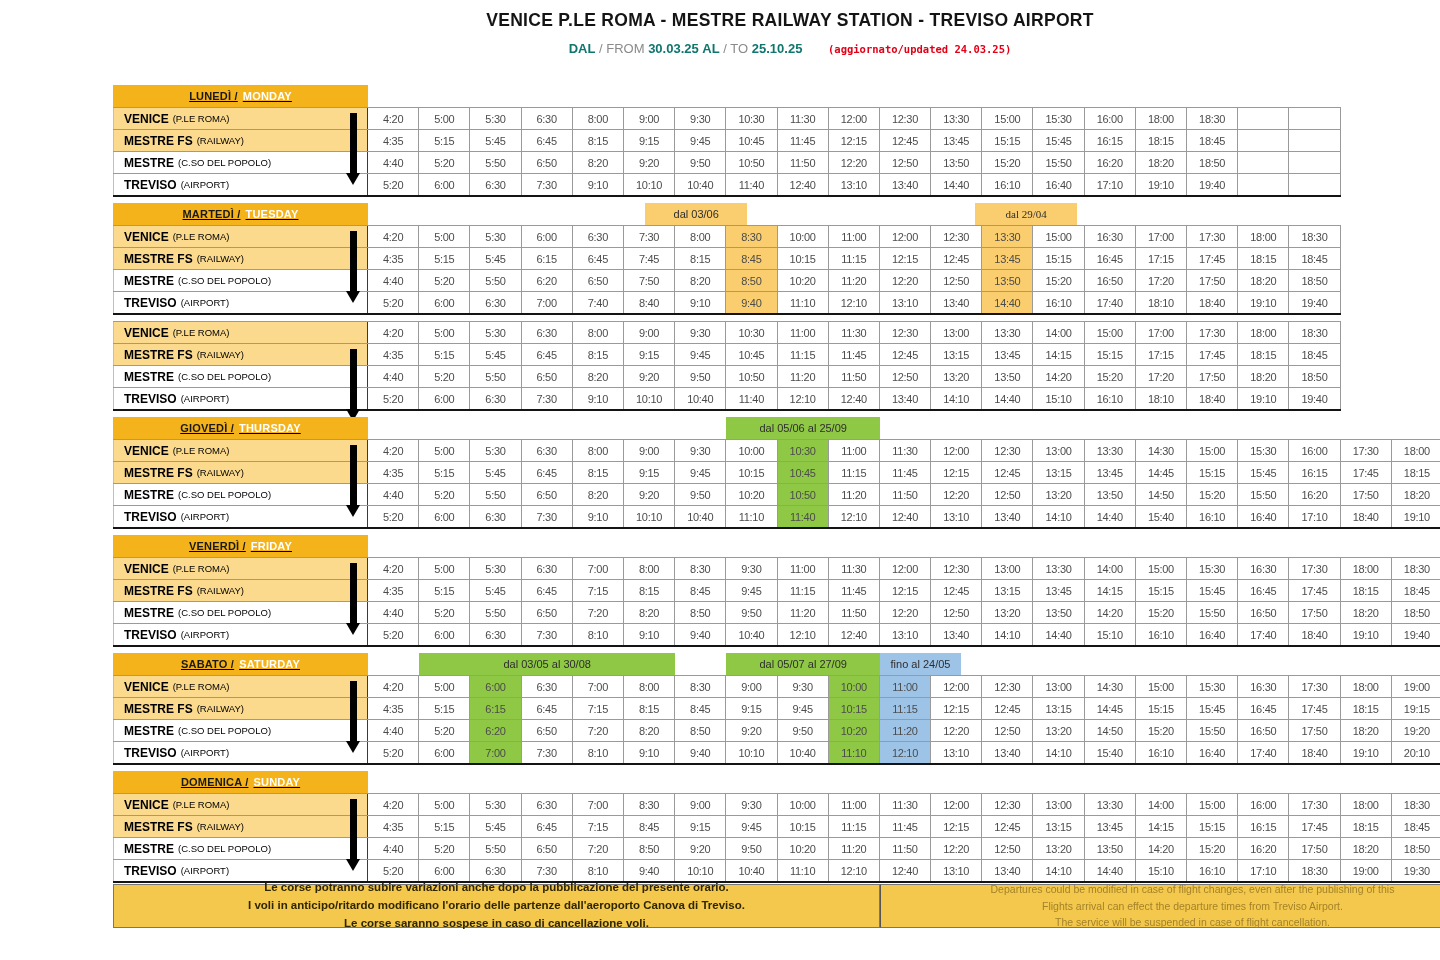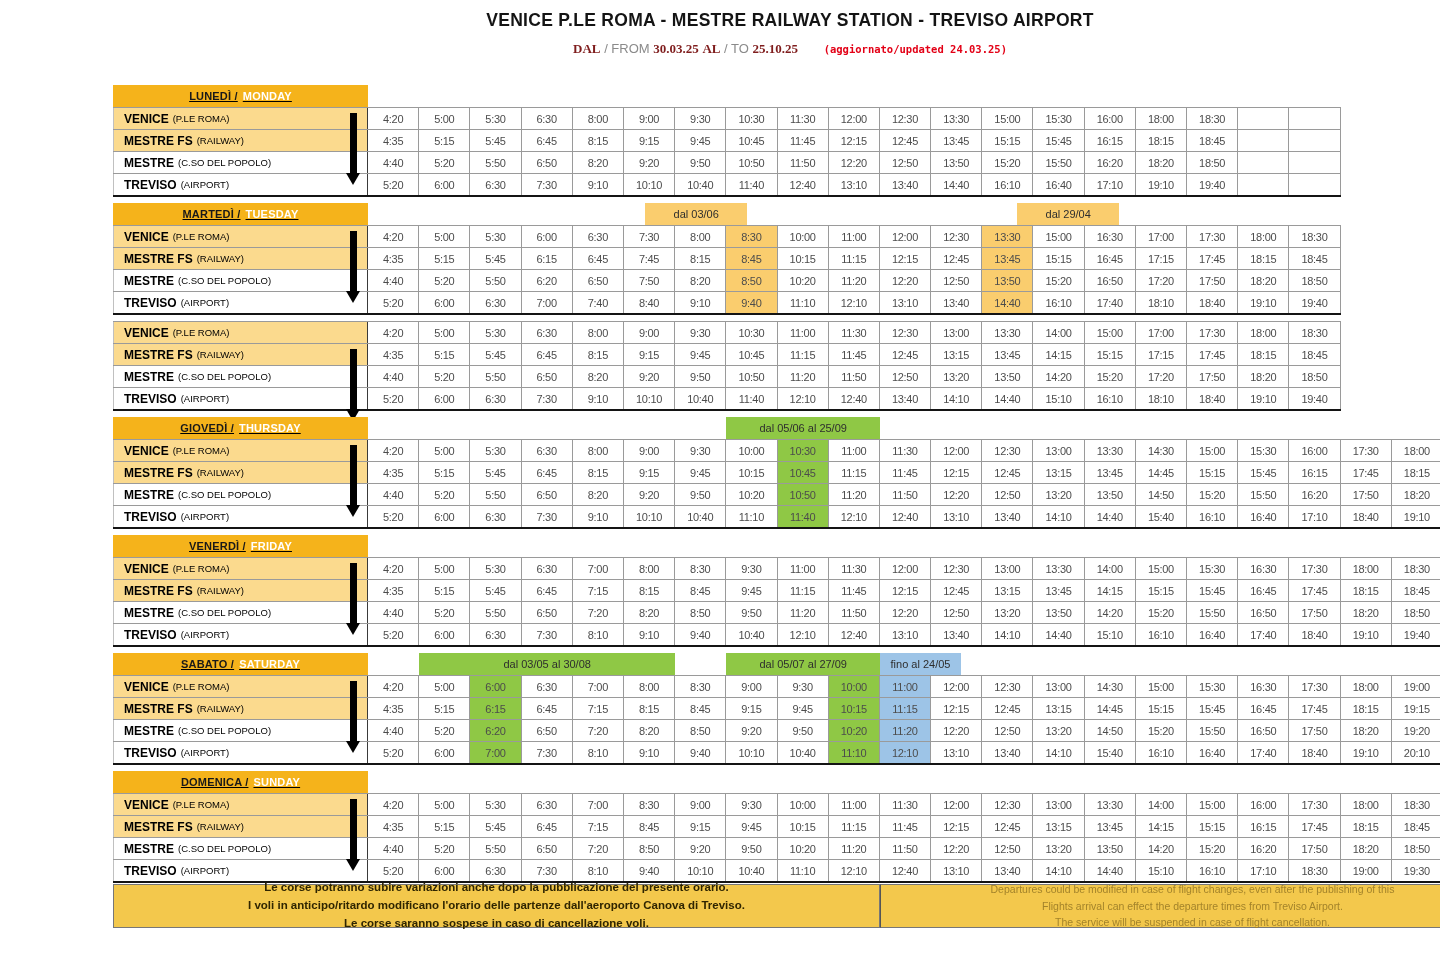--- a/index.html
+++ b/index.html
@@ -1,21 +1,21 @@
 <!DOCTYPE html>
 <html><head>
 <meta charset="utf-8">
 <style>
   html,body{margin:0;padding:0;background:#fff;}
   .page{position:relative;width:1440px;height:960px;background:#fff;overflow:hidden;
         font-family:"Liberation Sans",sans-serif;}
   .header{position:absolute;top:10px;left:150px;right:10px;text-align:center;}
   .title{font-size:17.5px;font-weight:bold;color:#141414;letter-spacing:.3px;}
   .subtitle{margin-top:10px;font-size:13px;color:#222;}
-  .sub-b{font-weight:bold;color:#7f1d1d;font-family:Liberation Serif, serif;}
+  .sub-b{font-weight:bold;color:#0f766e;}
   .sub-l{color:#8a8a8a;font-weight:normal;text-align:right;}
   .sub-red{color:#e30016;font-family:"DejaVu Sans Mono",monospace;font-size:10.5px;font-weight:bold;margin-left:22px;}
   #days{position:absolute;top:85px;left:113px;}
   .day-block{position:relative;margin-bottom:6px;border-bottom:2px solid #141414;width:max-content;}
   .day-header-row{position:relative;height:22px;}
   .day-title{position:absolute;left:0;top:0;width:255px;height:22px;background:#f5b31b;
              display:flex;align-items:center;justify-content:center;
              font-size:11px;font-weight:bold;letter-spacing:.2px;text-decoration:underline;}
   .day-it{color:#191919;}
   .day-en{color:#fff;margin-left:5px;}
@@ -180,21 +180,21 @@
         </div>
         <div class="arrow"></div>
       </div>
       <div class="day-block">
         <div class="day-header-row">
           <div class="day-title">
             <div class="day-it">MARTEDÌ /</div>
             <div class="day-en">TUESDAY</div>
           </div>
           <div class="note note-orange" style="left: 532px; width: 102.4px;">dal 03/06</div>
-          <div class="note note-orange" style="left: 904px; width: 102.4px;">dal 29/04</div>
+          <div class="note note-orange" style="left: 862px; width: 102.4px; font-family: Liberation Serif, serif;">dal 29/04</div>
         </div>
         <div class="data-row pale">
           <div class="row-label">
             <div class="label-main">VENICE</div>
             <div class="label-sub">(P.LE ROMA)</div>
           </div>
           <div class="arrow-col"></div>
           <div class="time-cell">4:20</div>
           <div class="time-cell">5:00</div>
           <div class="time-cell">5:30</div>

